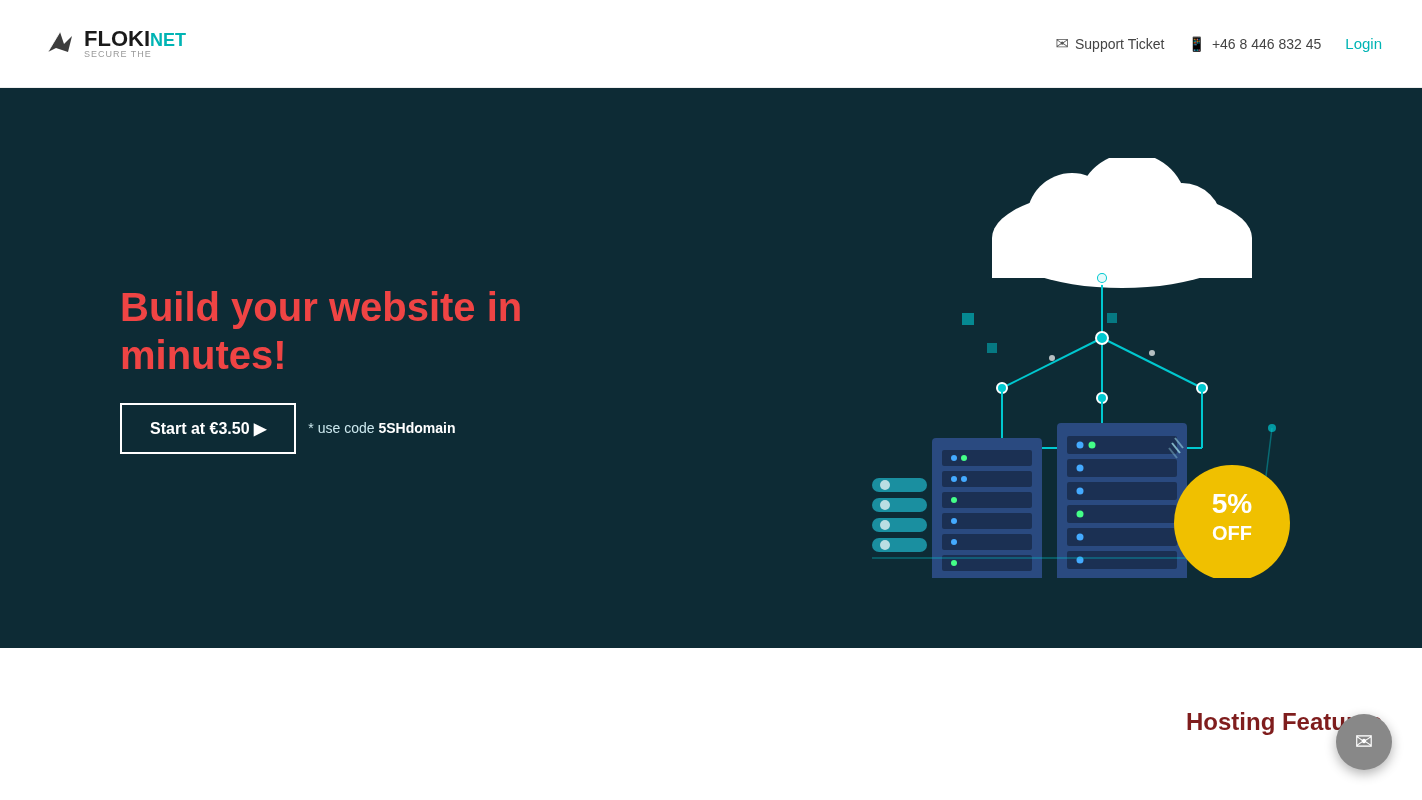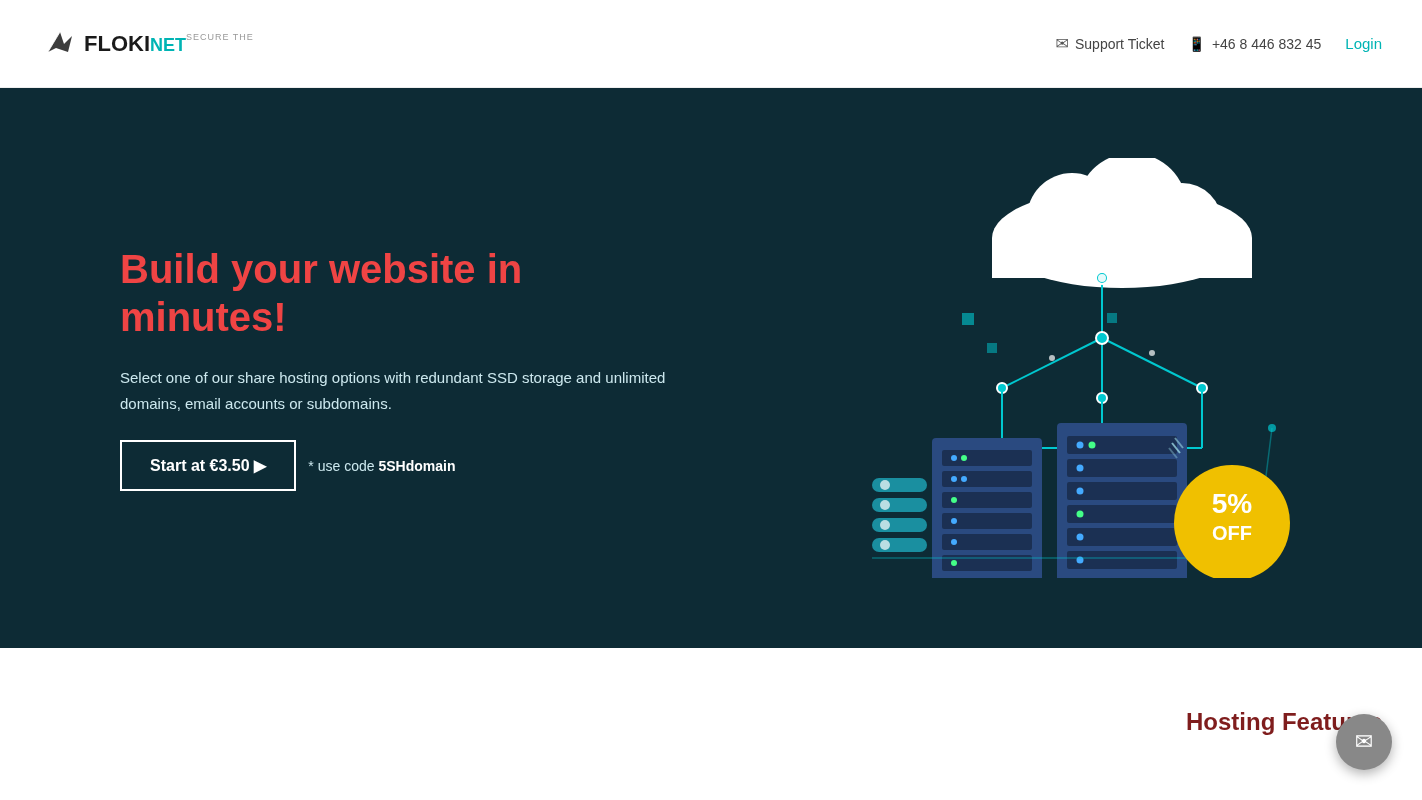--- a/index.html
+++ b/index.html
@@ -38,20 +38,21 @@
     }
     .logo-subtitle {
       font-size: 9px;
       color: #999;
       display: block;
       line-height: 1;
       letter-spacing: 1px;
     }
     .logo-text {
       display: flex;
+      flex-direction: column;
     }
     .logo-bird {
       width: 40px;
       height: 40px;
     }
     .nav-links {
       display: flex;
       align-items: center;
       gap: 20px;
     }
@@ -241,21 +242,20 @@
     </div>
     <a class="login-btn" href="#">
       <span>Login</span>
     </a>
   </div>
 </nav>
 
 <section class="hero">
   <div class="hero-content">
     <h1 class="hero-title">Build your website in minutes!</h1>
-    <p class="hero-desc2">Select one of our share hosting options with redundant SSD storage and unlimited domains, email accounts or subdomains.</p>
     <div class="hero-cta-row">
       <button class="start-btn">Start at €3.50 ▶</button>
       <span class="promo-code">
         <span>* use code</span>
         <strong>5SHdomain</strong>
       </span>
     </div>
   </div>
 
   <div class="hero-illustration">

